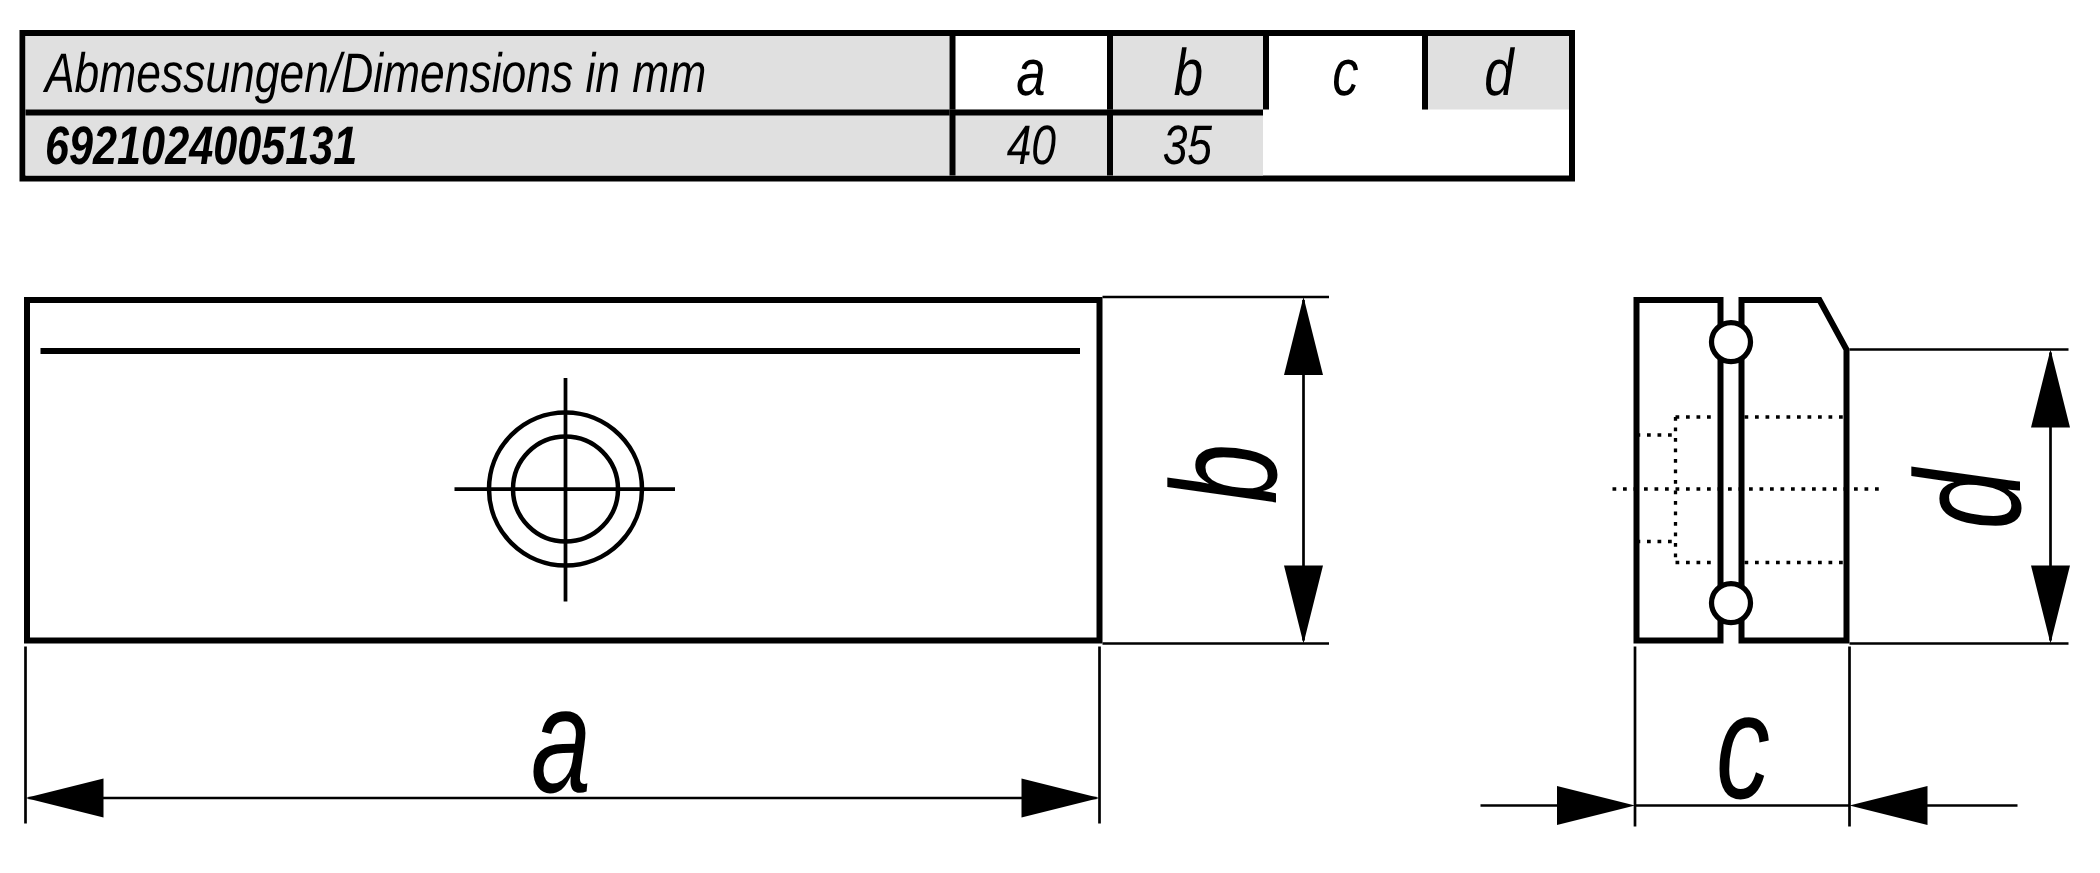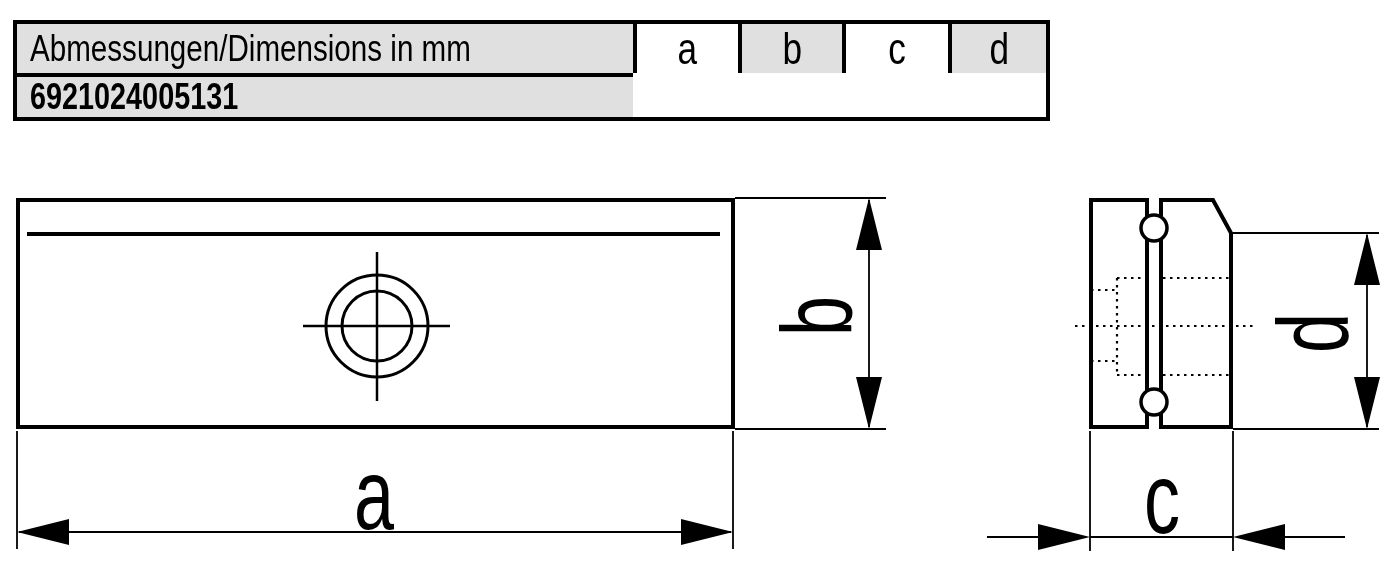--- a/index.html
+++ b/index.html
@@ -1,18 +1,18 @@
 <!DOCTYPE html>
 <html><head>
 <meta charset="utf-8">
 <style>
   html,body{margin:0;padding:0;background:#ffffff;}
   .canvas{
     position:relative;width:1392px;height:582px;background:#ffffff;overflow:hidden;
-    font-family:"Liberation Sans", sans-serif;color:#000;
+    font-family:"Liberation Sans", sans-serif;color:#000;font-style:italic;
   }
   
   .dim-table{
     position:absolute;left:13px;top:20px;width:1037px;height:101px;
     box-sizing:border-box;border:4px solid #000;
     display:grid;
     grid-template-columns:616px 105px 104px 106px 1fr;
     grid-template-rows:49px 1fr;
   }
   .cell{
@@ -62,20 +62,26 @@
     </div>
     <div class="cell white bl">
       <span class="cond t-colhead">c</span>
     </div>
     <div class="cell gray bl">
       <span class="cond t-colhead">d</span>
     </div>
 
     <div class="cell gray left bt">
       <span class="cond from-left t-part">6921024005131</span>
+    </div>
+    <div class="cell gray bl bt">
+      <span class="cond t-val">40</span>
+    </div>
+    <div class="cell gray bl bt">
+      <span class="cond t-val">35</span>
     </div>
   </div>
 
   <svg class="drawing" viewBox="0 0 1400 582">
 
     <g>
       <rect class="outline" x="18" y="200" width="715" height="227"></rect>
       <line class="outline" x1="27" y1="234" x2="720" y2="234"></line>
 
       <line class="cross" x1="303" y1="326" x2="450" y2="326"></line>

